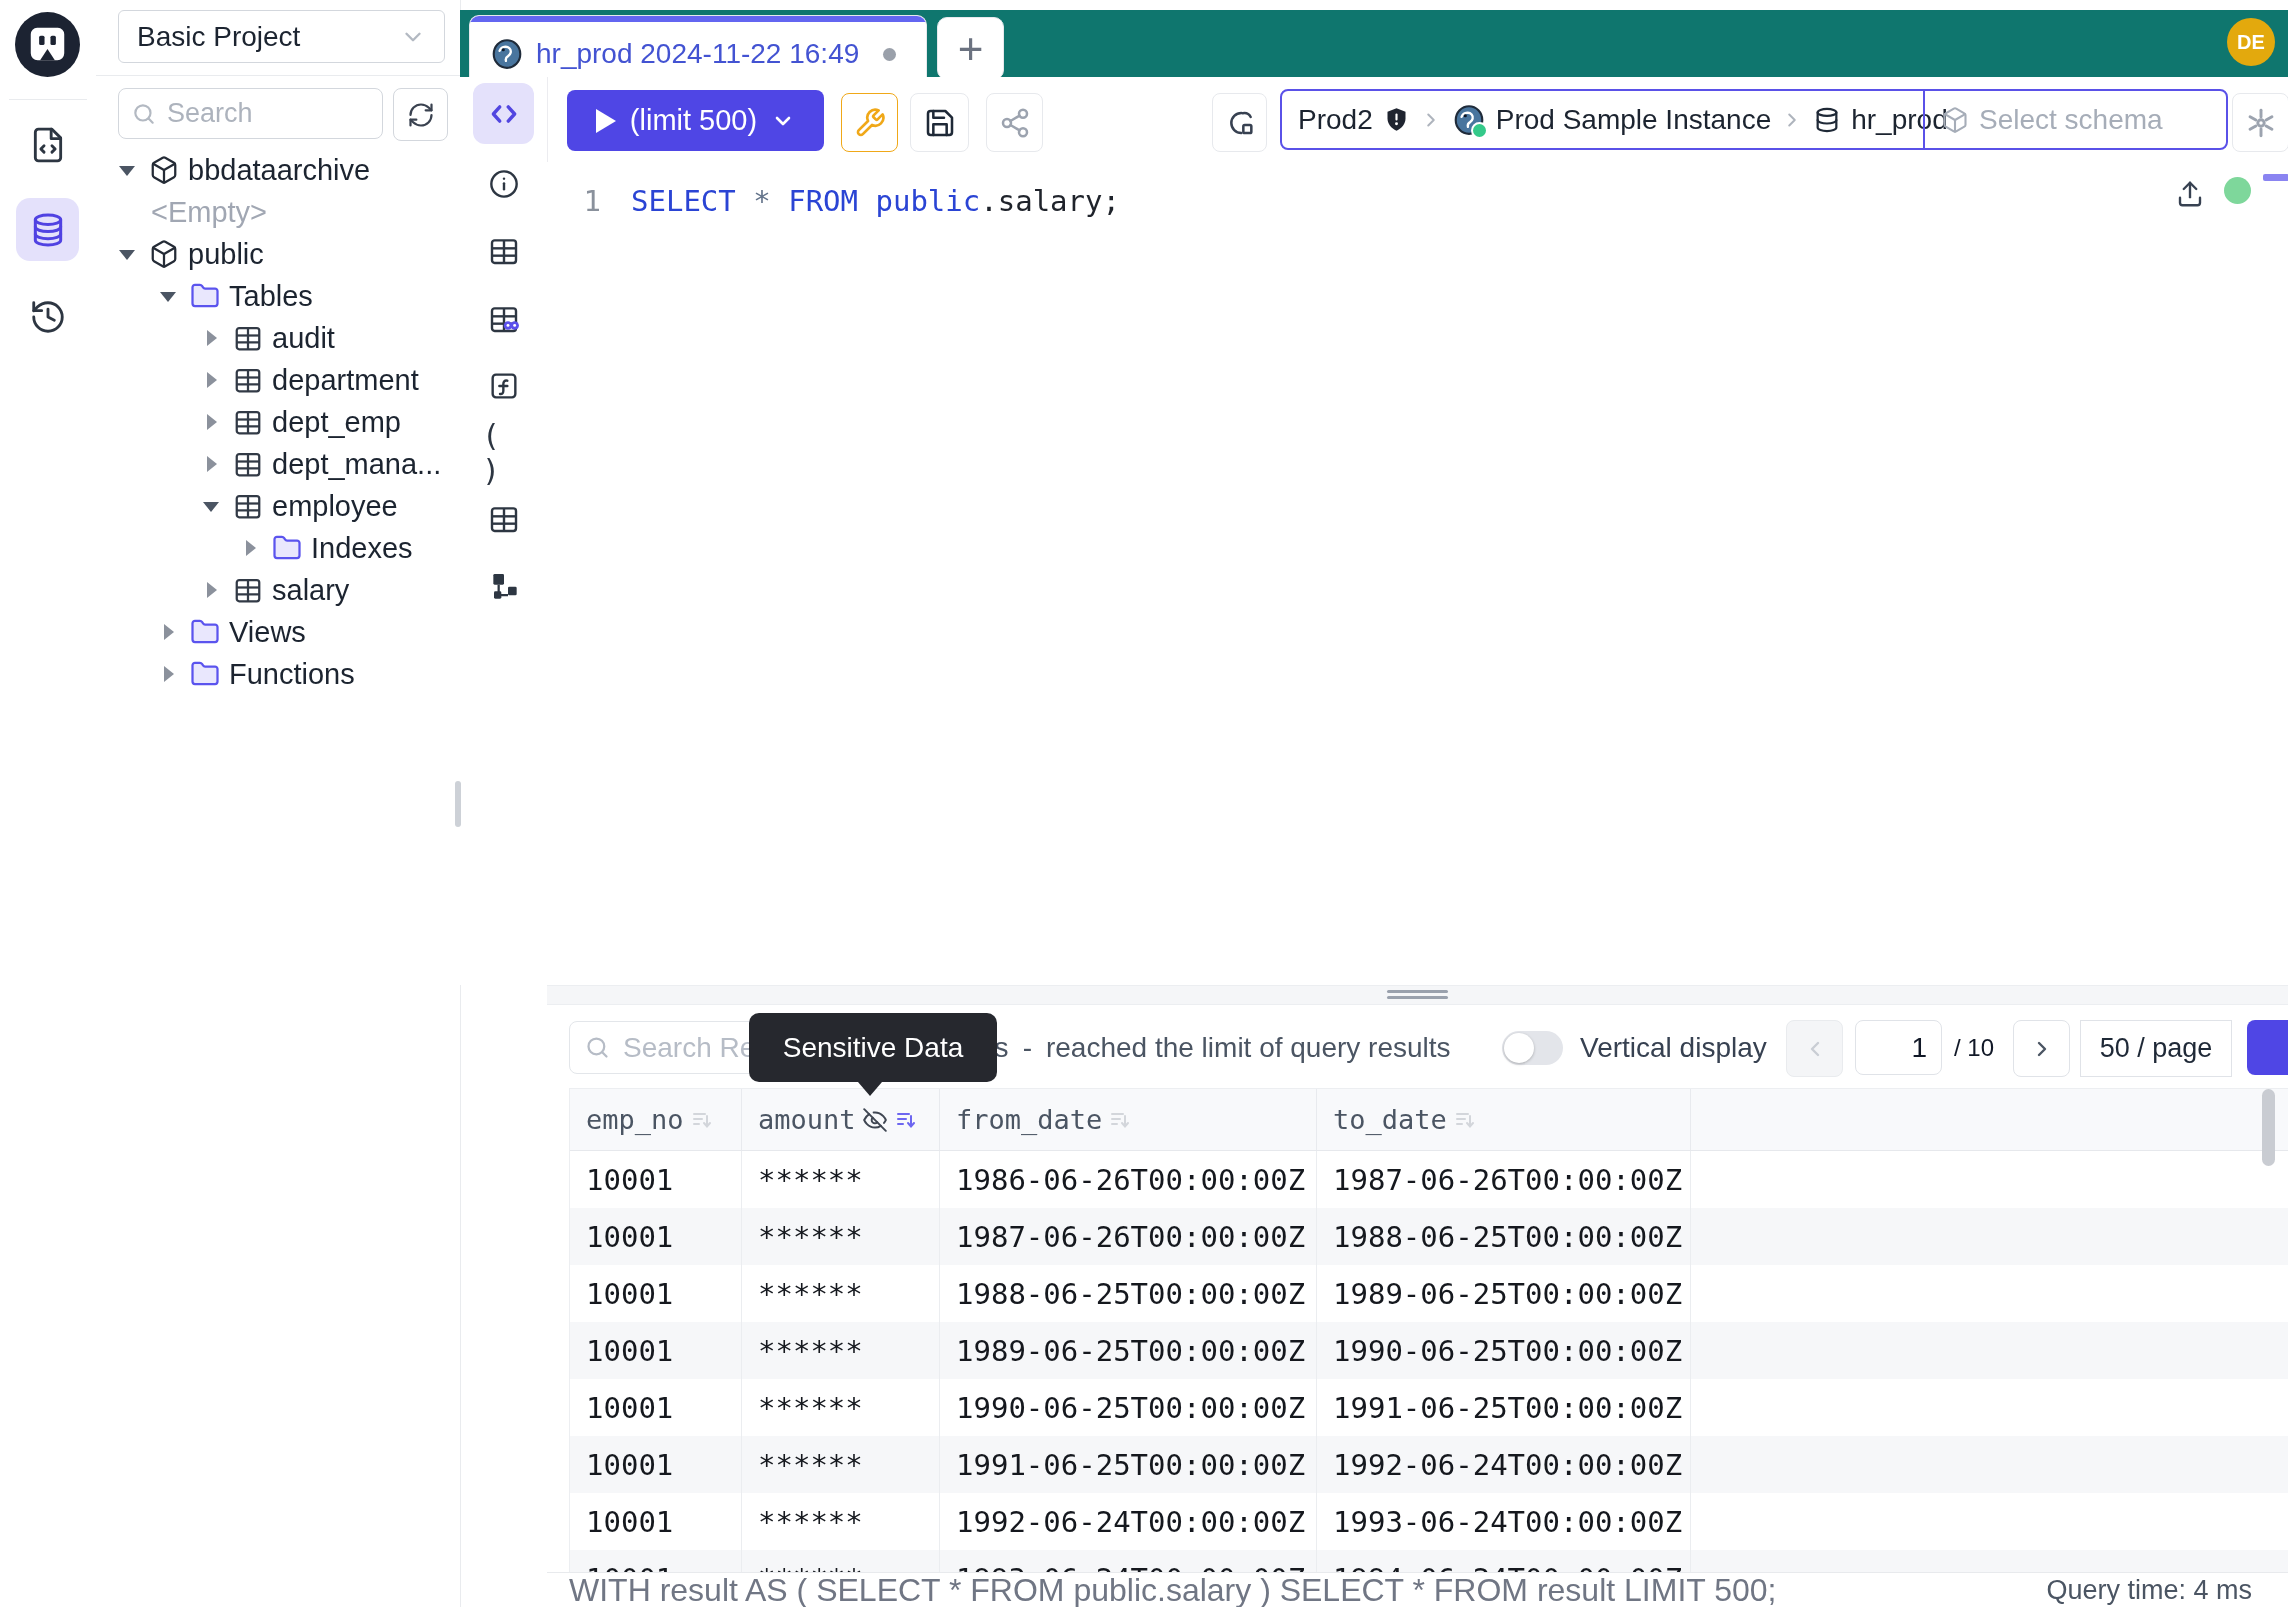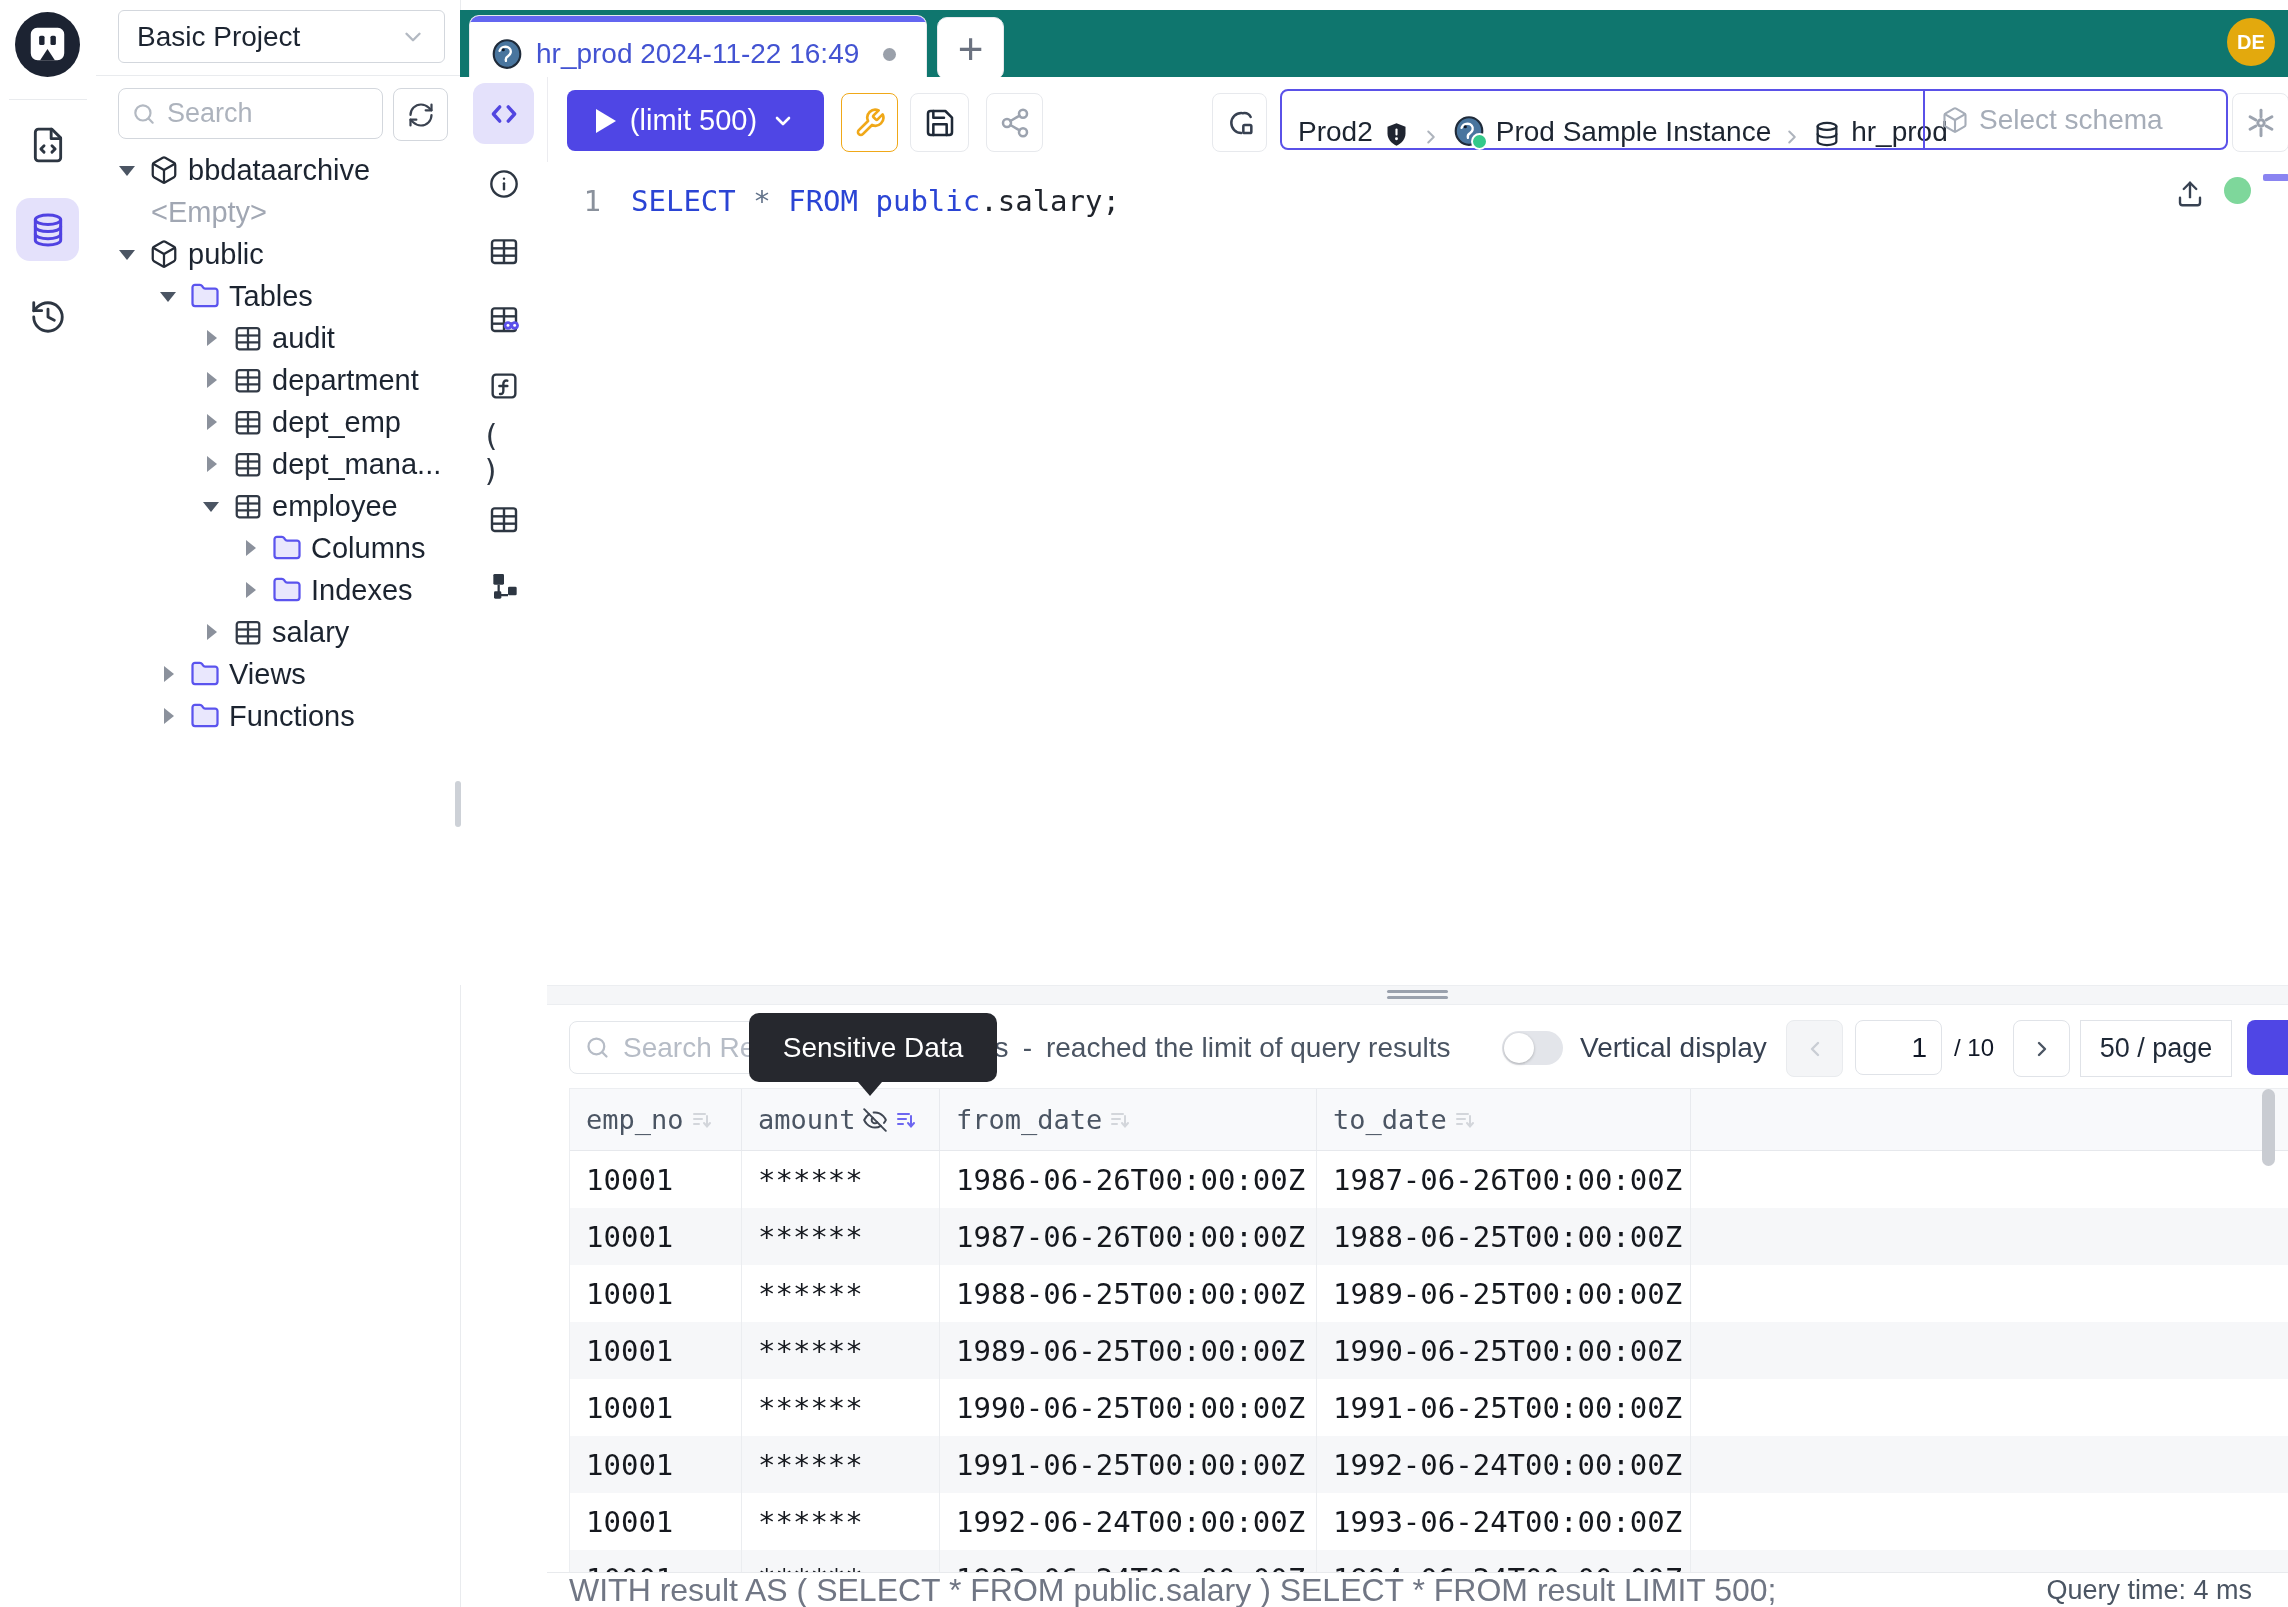--- a/index.html
+++ b/index.html
@@ -61,21 +61,21 @@
   .tbtn{position:absolute;top:16px;height:57px;border:1px solid #e7e9ed;border-radius:8px;background:#fff;
         display:flex;align-items:center;justify-content:center}
   .tbtn svg{width:32px;height:32px}
   #btn-wrench{left:294px;width:55px;border-color:#f0a818}
   #btn-save{left:363px;width:57px}
   #btn-share{left:439px;width:55px}
   #btn-format{left:665px;width:53px}
   #btn-ai{left:1685px;width:55px}
   #crumbs{position:absolute;left:733px;top:12px;width:948px;height:61px;border:2px solid #5a51e8;border-radius:8px;
           display:flex;background:#fff;box-sizing:border-box}
-  #crumb-main{flex:1;display:flex;align-items:flex-end;gap:10px;padding:0 16px;font-size:28px;min-width:0;white-space:nowrap}
+  #crumb-main{flex:1;display:flex;align-items:center;gap:10px;padding:0 16px;font-size:28px;min-width:0;white-space:nowrap}
   #crumb-sep{width:2px;background:#5a51e8}
   #crumb-schema{width:269px;display:flex;align-items:center;gap:10px;padding:0 16px;color:#a6adb8;font-size:28px;white-space:nowrap}
   .pg{position:relative;width:34px;height:34px;flex:none}
   .pg .gdot{position:absolute;right:-2px;bottom:-2px;width:13px;height:13px;border-radius:50%;background:#34c98a;border:2px solid #fff}
 
   
   #strip{position:absolute;left:460px;top:77px;width:87px;height:908px;border-right:1px solid #ececf0;background:#fff}
   #chip{position:absolute;left:13px;top:6px;width:61px;height:61px;background:#e4e1fb;border-radius:12px;
         display:flex;align-items:center;justify-content:center}
   .sico{position:absolute;left:22px;width:44px;height:44px;display:flex;align-items:center;justify-content:center}
@@ -307,29 +307,20 @@
         <span class="car cd"></span>
         <span class="ticon">
             <svg viewBox="0 0 24 24" fill="none" stroke="#323a46" stroke-width="1.8">
               <rect x="3" y="4" width="18" height="17" rx="2"></rect>
               <path d="M3 10h18"></path>
               <path d="M3 15.5h18"></path>
               <path d="M12 4v17"></path>
             </svg>
           </span>
         <span>employee</span>
-      </div>
-      <div class="trow lv3">
-        <span class="car cr"></span>
-        <span class="ticon">
-            <svg viewBox="0 0 24 24" fill="#e9e7fd" stroke="#5b54ee" stroke-width="1.8" stroke-linejoin="round">
-              <path d="M20 20a2 2 0 0 0 2-2V8a2 2 0 0 0-2-2h-7.9a2 2 0 0 1-1.69-.9L9.6 3.9A2 2 0 0 0 7.93 3H4a2 2 0 0 0-2 2v13a2 2 0 0 0 2 2Z"></path>
-            </svg>
-          </span>
-        <span>Columns</span>
       </div>
       <div class="trow lv3">
         <span class="car cr"></span>
         <span class="ticon">
             <svg viewBox="0 0 24 24" fill="#e9e7fd" stroke="#5b54ee" stroke-width="1.8" stroke-linejoin="round">
               <path d="M20 20a2 2 0 0 0 2-2V8a2 2 0 0 0-2-2h-7.9a2 2 0 0 1-1.69-.9L9.6 3.9A2 2 0 0 0 7.93 3H4a2 2 0 0 0-2 2v13a2 2 0 0 0 2 2Z"></path>
             </svg>
           </span>
         <span>Indexes</span>
       </div>

